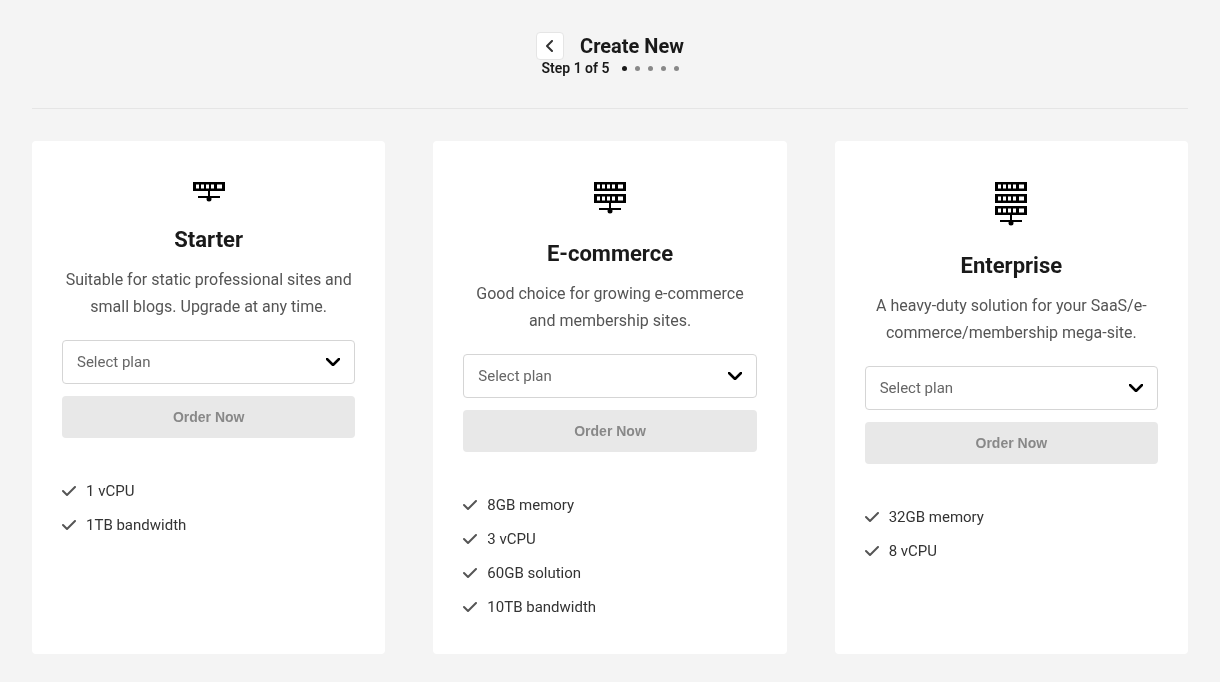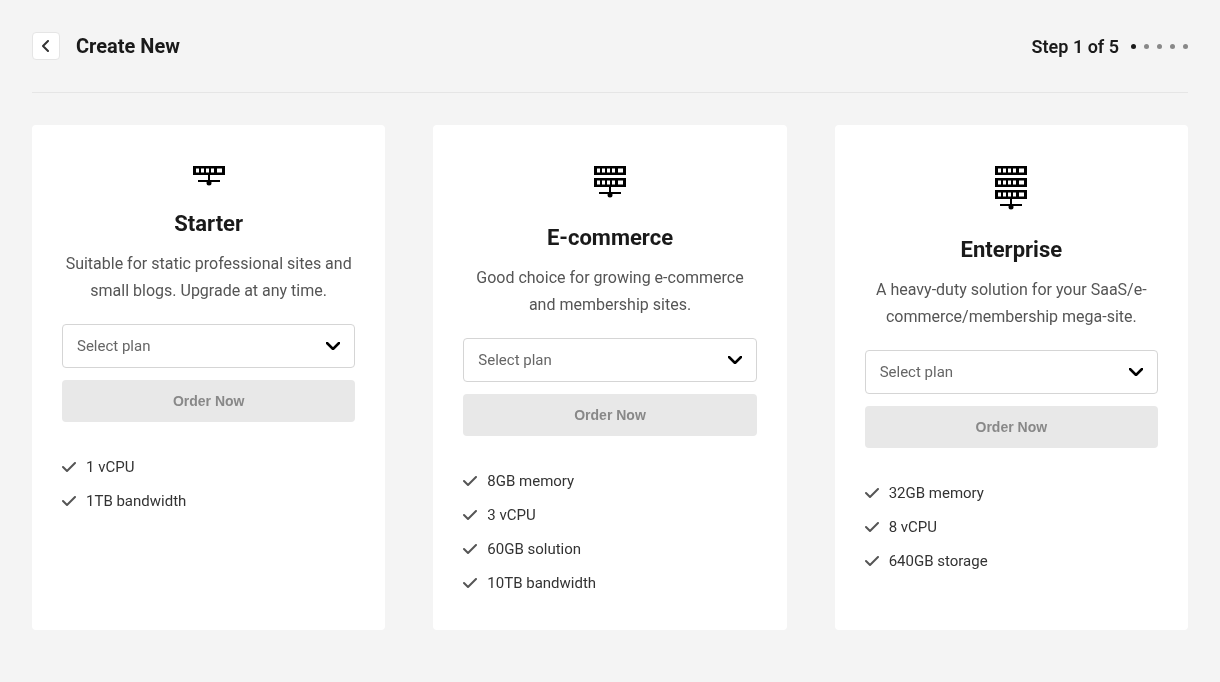--- a/index.html
+++ b/index.html
@@ -12,25 +12,25 @@
       background-color: #f4f4f4;
       width: 1220px;
       height: 682px;
       overflow: hidden;
     }
     .container {
       padding: 32px;
     }
     .header {
       display: flex;
-      justify-content: space-between;
       align-items: center;
       padding-bottom: 32px;
       border-bottom: 1px solid #e5e5e5;
       margin-bottom: 32px;
+      flex-direction: column;
     }
     .header-left {
       display: flex;
       align-items: center;
       gap: 16px;
     }
     .back-button {
       width: 28px;
       height: 28px;
       background-color: #ffffff;
@@ -47,21 +47,21 @@
     }
     .page-title {
       font-size: 20px;
       font-weight: 700;
       color: #1a1a1a;
     }
     .step-indicator {
       display: flex;
       align-items: center;
       gap: 12px;
-      font-size: 18px;
+      font-size: 14px;
       font-weight: 600;
       color: #1a1a1a;
     }
     .step-dots {
       display: flex;
       gap: 8px;
       align-items: center;
     }
     .step-dot {
       width: 5px;
@@ -127,21 +127,21 @@
     .order-button {
       width: 100%;
       height: 42px;
       background-color: #e8e8e8;
       border: none;
       border-radius: 4px;
       font-size: 14px;
       font-weight: 600;
       color: #888888;
       cursor: pointer;
-      margin-bottom: 28px;
+      margin-bottom: 36px;
     }
     .features-list {
       width: 100%;
       list-style: none;
     }
     .feature-item {
       display: flex;
       align-items: center;
       gap: 10px;
       font-size: 15px;
@@ -318,23 +318,17 @@
               <path d="M1 5L5 9L13 1" stroke="#555555" stroke-width="2" stroke-linecap="round" stroke-linejoin="round"></path>
             </svg>
           <span>32GB memory</span>
         </li>
         <li class="feature-item">
           <svg viewBox="0 0 14 11" fill="none">
               <path d="M1 5L5 9L13 1" stroke="#555555" stroke-width="2" stroke-linecap="round" stroke-linejoin="round"></path>
             </svg>
           <span>8 vCPU</span>
         </li>
-        <li class="feature-item">
-          <svg viewBox="0 0 14 11" fill="none">
-              <path d="M1 5L5 9L13 1" stroke="#555555" stroke-width="2" stroke-linecap="round" stroke-linejoin="round"></path>
-            </svg>
-          <span>640GB storage</span>
-        </li>
       </ul>
     </div>
 
   </div>
 </div>
 
 </body></html>

